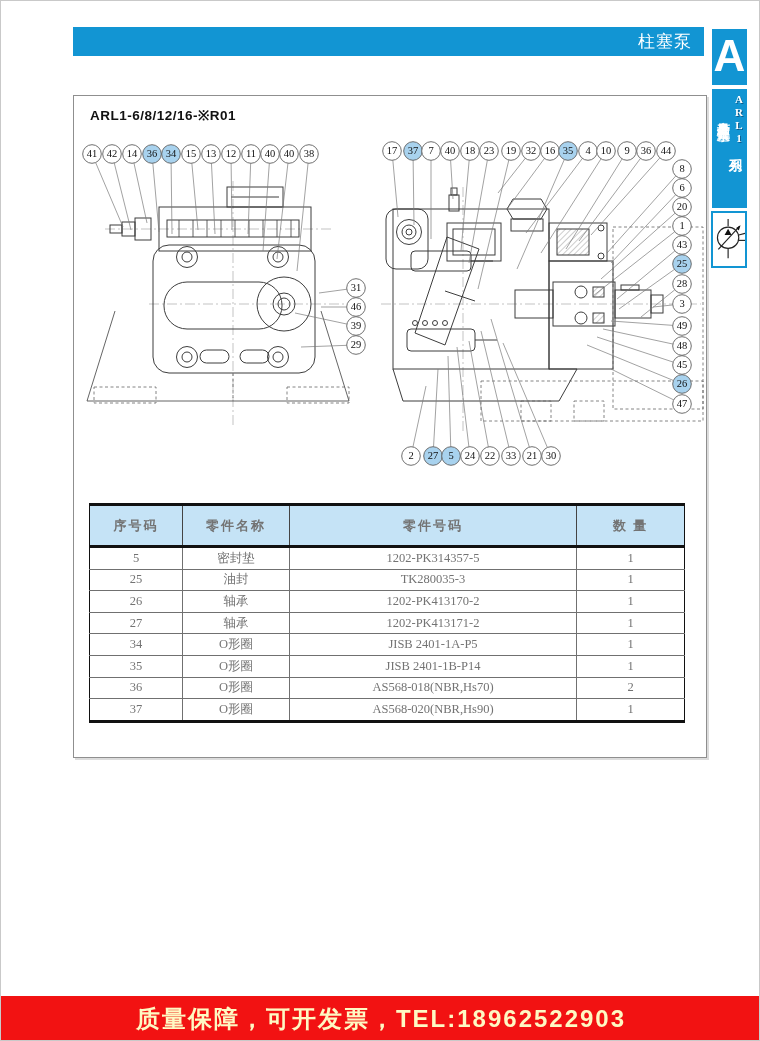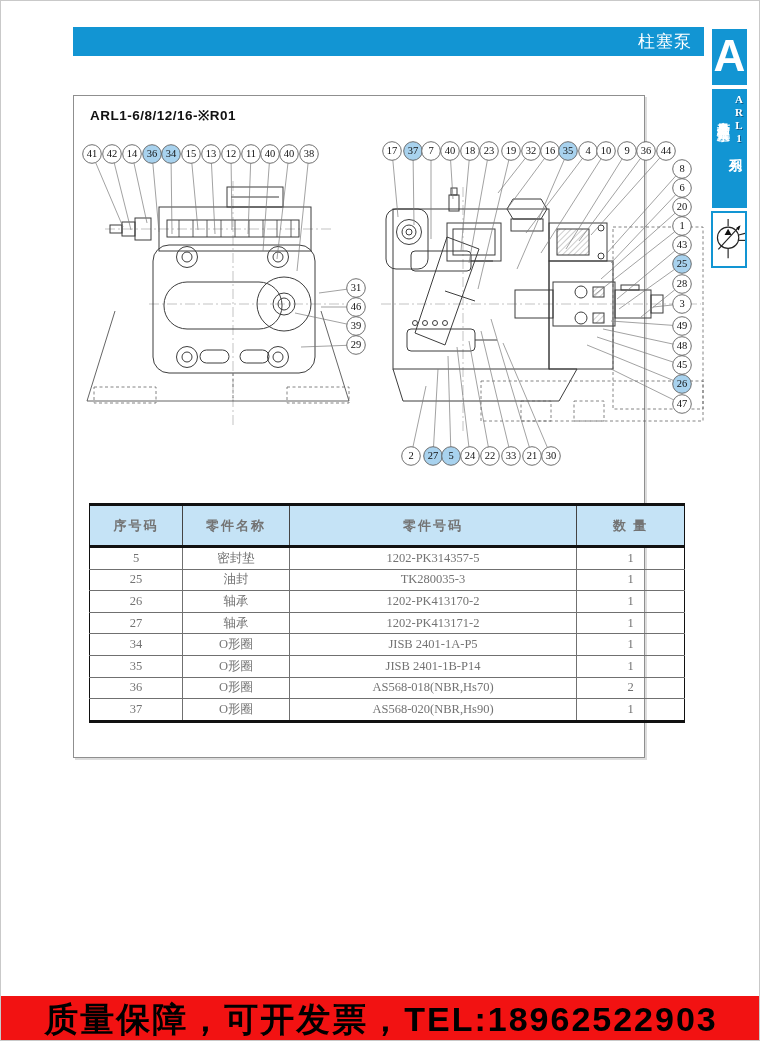--- a/index.html
+++ b/index.html
@@ -17,21 +17,21 @@
   .brand{position:absolute;right:2px;top:4px;color:#fff;font-weight:bold;font-size:11px;line-height:12px;
          font-family:"Liberation Serif",serif;text-shadow:1px 1px 0 #0b5c8c;letter-spacing:1px;}
   .series{position:absolute;right:3px;top:58px;color:#fff;font-weight:bold;font-size:13px;letter-spacing:2px;}
   .categ{position:absolute;left:2px;top:22px;color:#fff;font-weight:bold;font-size:13px;letter-spacing:2px;}
   .symBox{position:absolute;left:710px;top:210px;width:36px;height:57px;background:#fff;
           border:2px solid var(--accent-blue,#1295d3);box-sizing:border-box;}
   
   .secHead{position:absolute;left:72px;top:68px;height:16px;font-size:14px;font-weight:normal;color:#111;margin-top:36px;}
   .secHead .sq{display:inline-block;width:10px;height:10px;background:var(--accent-blue,#1295d3);margin-right:5px;}
   
-  .figBox{position:absolute;left:72px;top:94px;width:572px;height:663px;border:1px solid #8f8f8f;
+  .figBox{position:absolute;left:72px;top:94px;width:634px;height:663px;border:1px solid #8f8f8f;
           box-sizing:border-box;background:#fff;box-shadow:2px 2px 0 #dcdcdc;}
   .model{position:absolute;left:16px;top:10px;font-size:13.5px;font-weight:bold;color:#111;letter-spacing:.5px;}
   
   #fig{position:absolute;left:72px;top:94px;width:634px;height:400px;}
   .lw{stroke:#3d3d3d;stroke-width:1;fill:none;}
   .lw2{stroke:#3d3d3d;stroke-width:.8;fill:none;}
   .dsh{stroke:#666;stroke-width:.8;fill:none;stroke-dasharray:3 2.5;}
   .cl{stroke:#9a9a9a;stroke-width:.6;fill:none;stroke-dasharray:10 3 2 3;}
   .leader{stroke:#7a7a7a;stroke-width:.7;}
   .co{fill:#fff;stroke:#5f5f5f;stroke-width:.9;}
@@ -41,21 +41,21 @@
   .partsTbl{position:absolute;left:88px;top:502px;width:595px;border-collapse:collapse;table-layout:fixed;
             font-family:"Liberation Serif",serif;color:#737373;
             border-top:3px solid #111;border-bottom:3px solid #111;}
   .partsTbl th{background:var(--table-header-bg,#c5e3f6);height:37px;font-size:13px;font-weight:bold;
                border-bottom:3px solid #111;border-left:1px solid #0c4a6e;border-right:1px solid #444;letter-spacing:2px;}
   .partsTbl td{height:20.6px;font-size:12.5px;text-align:center;border:1px solid #707070;padding:0;}
   .partsTbl tr th:first-child,.partsTbl tr td:first-child{border-left:1px solid #111;}
   .partsTbl tr th:last-child,.partsTbl tr td:last-child{border-right:1px solid #111;margin-left:12px;}
   
   .footer{position:absolute;left:0;top:995px;width:760px;height:46px;background:var(--footer-red,#f21212);
-          color:#000000;font-weight:bold;font-size:34px;text-align:center;line-height:46px;letter-spacing:2px;}
+          color:#fef9c3;font-weight:bold;font-size:24px;text-align:center;line-height:46px;letter-spacing:2px;}
 </style>
 </head>
 <body>
 
 <div class="page">
 
   <div class="topbar">
     <span>柱塞泵</span>
   </div>
 

